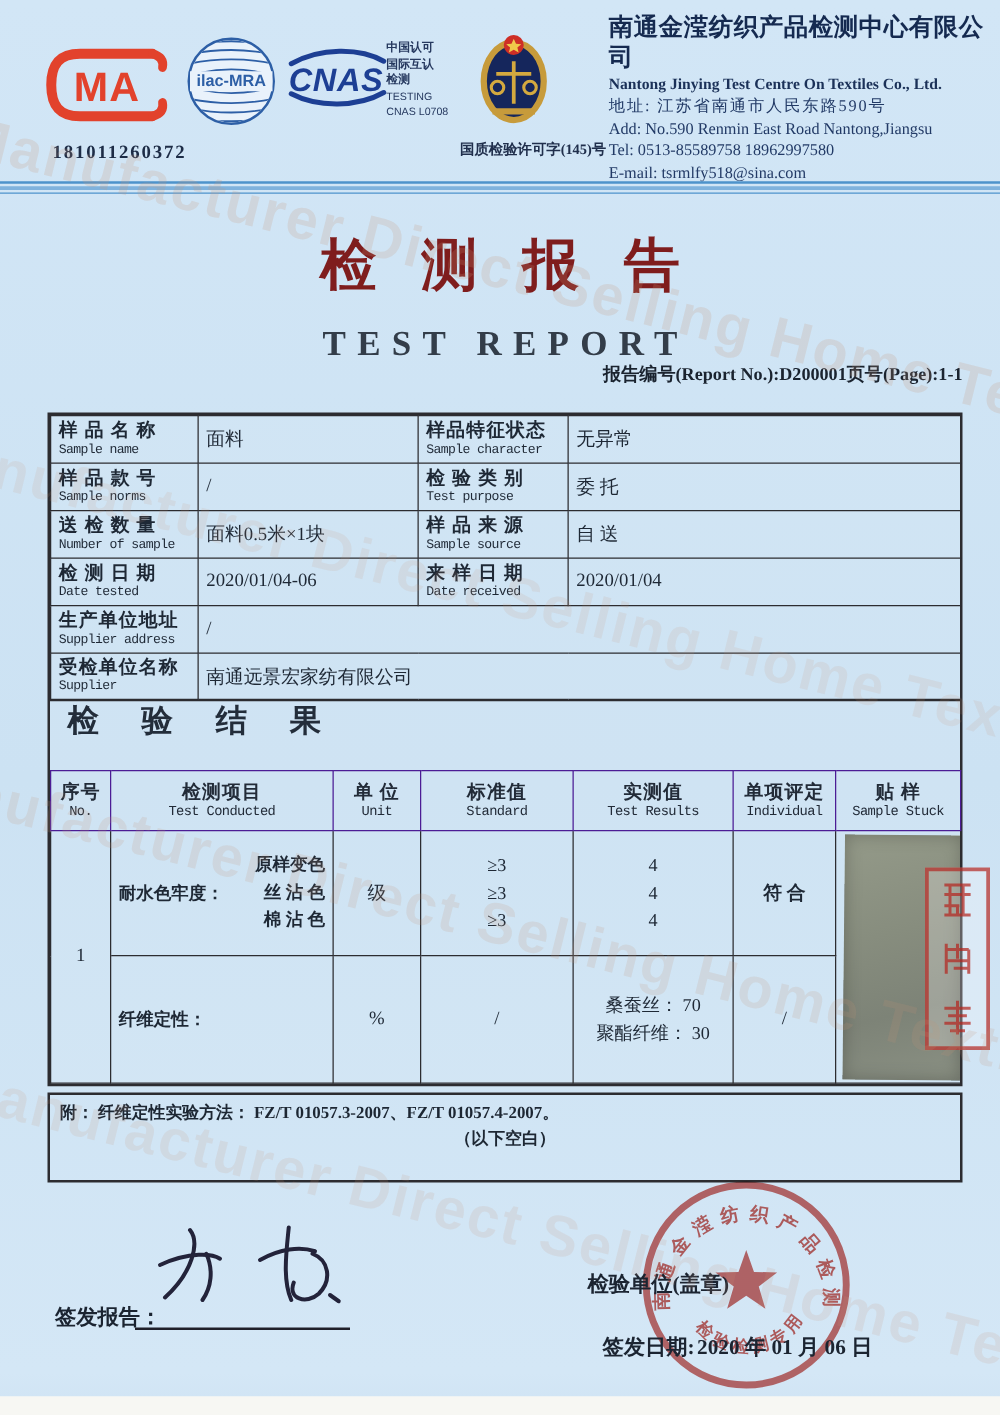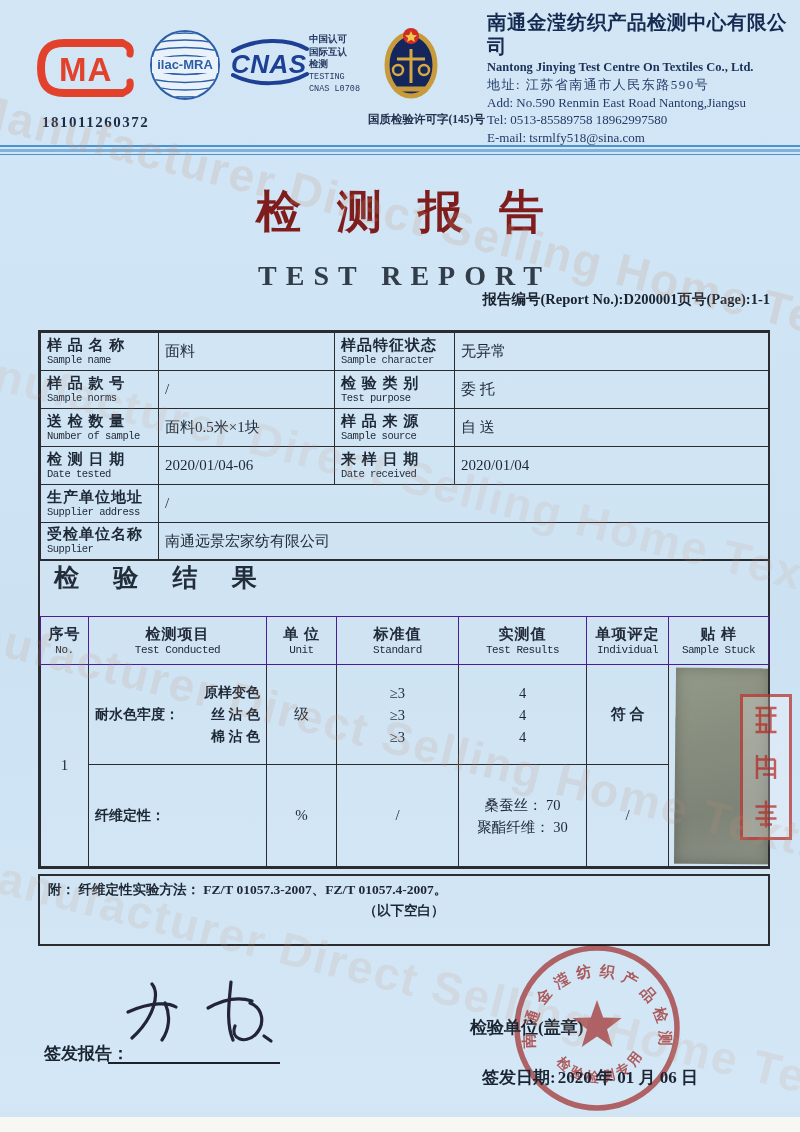--- a/index.html
+++ b/index.html
@@ -9,21 +9,21 @@
     font-family:"Liberation Serif","DejaVu Serif",serif;color:#222b38;
   }
   .abs{position:absolute}
   
   .wm{position:absolute;white-space:nowrap;font-family:"Liberation Sans","DejaVu Sans",sans-serif;
       font-weight:bold;font-size:46px;letter-spacing:2px;color:rgba(198,148,118,.20);
       transform:rotate(14deg);transform-origin:left center;z-index:40;pointer-events:none}
   
   .cma-num{left:42px;top:114px;font-size:15px;font-weight:bold;letter-spacing:1.5px;color:#1d2c46}
   .cnas-side{left:309px;top:33px;font-size:9.5px;line-height:12.5px;color:#26395f;font-weight:bold}
-  .cnas-side .en{font-family:Liberation Mono, monospace;font-size:8.5px;font-weight:normal}
+  .cnas-side .en{font-family:Liberation Sans, sans-serif;font-size:8.5px;font-weight:normal}
   .permit{left:368px;top:112px;font-size:11.5px;font-weight:bold;color:#202f4c}
   .company{left:487px;top:11px;width:306px;color:#223a66}
   .company .cn{font-size:19.5px;font-weight:bold;color:#152a50;letter-spacing:.5px;line-height:24px}
   .company .en{font-size:12.5px;font-weight:bold;color:#1b3158;line-height:17px}
   .company .ln{font-size:13px;line-height:17.5px}
   .company .addr{letter-spacing:1.5px}
   .sep{left:0;top:145px;width:800px}
   .sep .l1{height:0;border-top:2px solid #4d93cb;margin-bottom:2px}
   .sep .l2{height:0;border-top:3px solid #7fb2dd;margin-bottom:2px}
   .sep .l3{height:0;border-top:1px solid #4d93cb}

